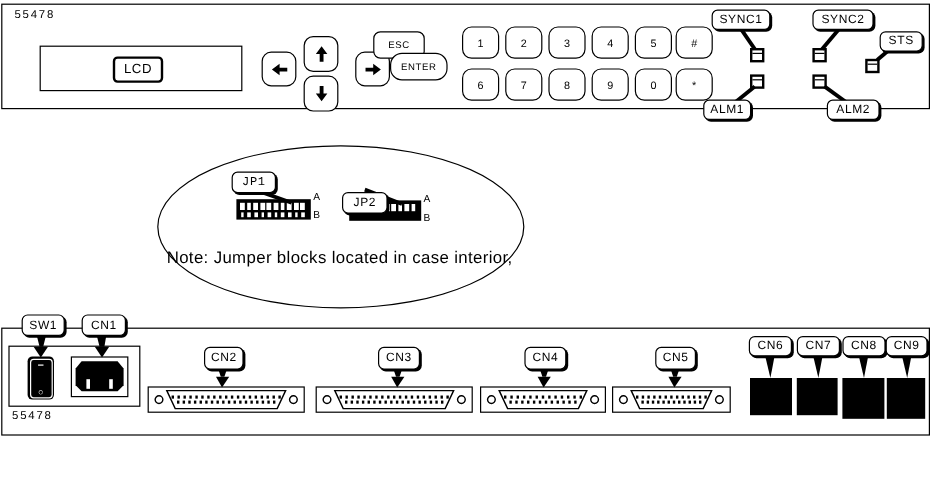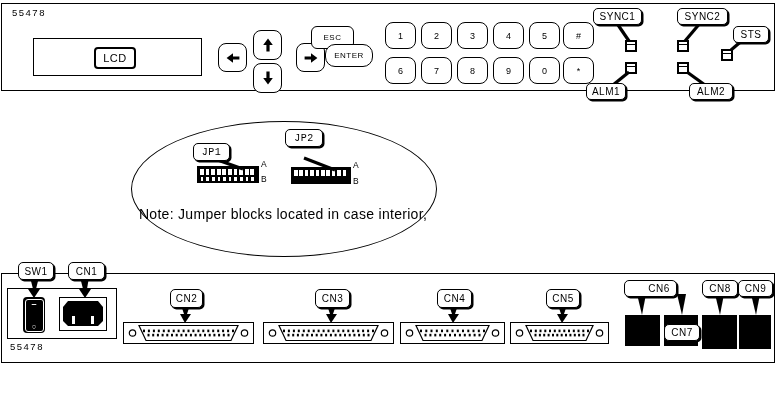--- a/index.html
+++ b/index.html
@@ -99,21 +99,21 @@
       <i></i>
     </div>
   <div class="led" style="left:721px;top:49px;">
       <i></i>
     </div>
 
 
   <div class="abs" style="left:131px;top:121px;width:304px;height:134px;border:1.5px solid #000;border-radius:50%;z-index:0;"></div>
 
   <div class="bubble" style="left:193px;top:143px;width:35px;height:16px;font-family:Liberation Mono, monospace;">JP1</div>
-  <div class="bubble" style="left:285px;top:129px;width:36px;height:16px;font-family:Liberation Mono, monospace;">JP2</div>
+  <div class="bubble" style="left:285px;top:160px;width:36px;height:16px;">JP2</div>
 
   <div class="jblock" style="left:197px;top:166px;width:62px;height:17px;">
       <i style="background:#fff;left:3.0px;top:2.5px;width:3.8px;height:6px"></i>
       <i style="background:#fff;left:3.8px;top:10.5px;width:2.6px;height:4px"></i>
       <i style="background:#fff;left:8.6px;top:2.5px;width:3.8px;height:6px"></i>
       <i style="background:#fff;left:9.4px;top:10.5px;width:2.6px;height:4px"></i>
       <i style="background:#fff;left:14.2px;top:2.5px;width:3.8px;height:6px"></i>
       <i style="background:#fff;left:15.0px;top:10.5px;width:2.6px;height:4px"></i>
       <i style="background:#fff;left:19.8px;top:2.5px;width:3.8px;height:6px"></i>
       <i style="background:#fff;left:20.6px;top:10.5px;width:2.6px;height:4px"></i>
@@ -315,22 +315,22 @@
         <rect x="41.0" y="10.8" width="2" height="2.6" fill="#000"></rect>
         <rect x="45.3" y="10.8" width="2" height="2.6" fill="#000"></rect>
         <rect x="49.7" y="10.8" width="2" height="2.6" fill="#000"></rect>
         <rect x="54.0" y="10.8" width="2" height="2.6" fill="#000"></rect>
         <rect x="58.4" y="10.8" width="2" height="2.6" fill="#000"></rect>
         <rect x="62.8" y="10.8" width="2" height="2.6" fill="#000"></rect>
         <rect x="67.1" y="10.8" width="2" height="2.6" fill="#000"></rect>
         <rect x="71.5" y="10.8" width="2" height="2.6" fill="#000"></rect>
       </svg></div>
 
-  <div class="bubble" style="left:624px;top:280px;width:34px;height:15px;padding-left:17px;">CN6</div>
-  <div class="bubble" style="left:664px;top:280px;width:34px;height:15px;margin-top:44px;">CN7</div>
+  <div class="bubble" style="left:624px;top:280px;width:34px;height:15px;">CN6</div>
+  <div class="bubble" style="left:664px;top:280px;width:34px;height:15px;">CN7</div>
   <div class="bubble" style="left:702px;top:280px;width:34px;height:15px;">CN8</div>
   <div class="bubble" style="left:738px;top:280px;width:33px;height:15px;">CN9</div>
 
   <div class="jack" style="left:625px;top:315px;width:35px;height:31px;"></div>
   <div class="jack" style="left:664px;top:315px;width:34px;height:31px;"></div>
   <div class="jack" style="left:702px;top:315px;width:35px;height:34px;"></div>
   <div class="jack" style="left:739px;top:315px;width:32px;height:34px;"></div>
 
 
   <svg id="callouts" width="777" height="401" viewBox="0 0 777 401">

